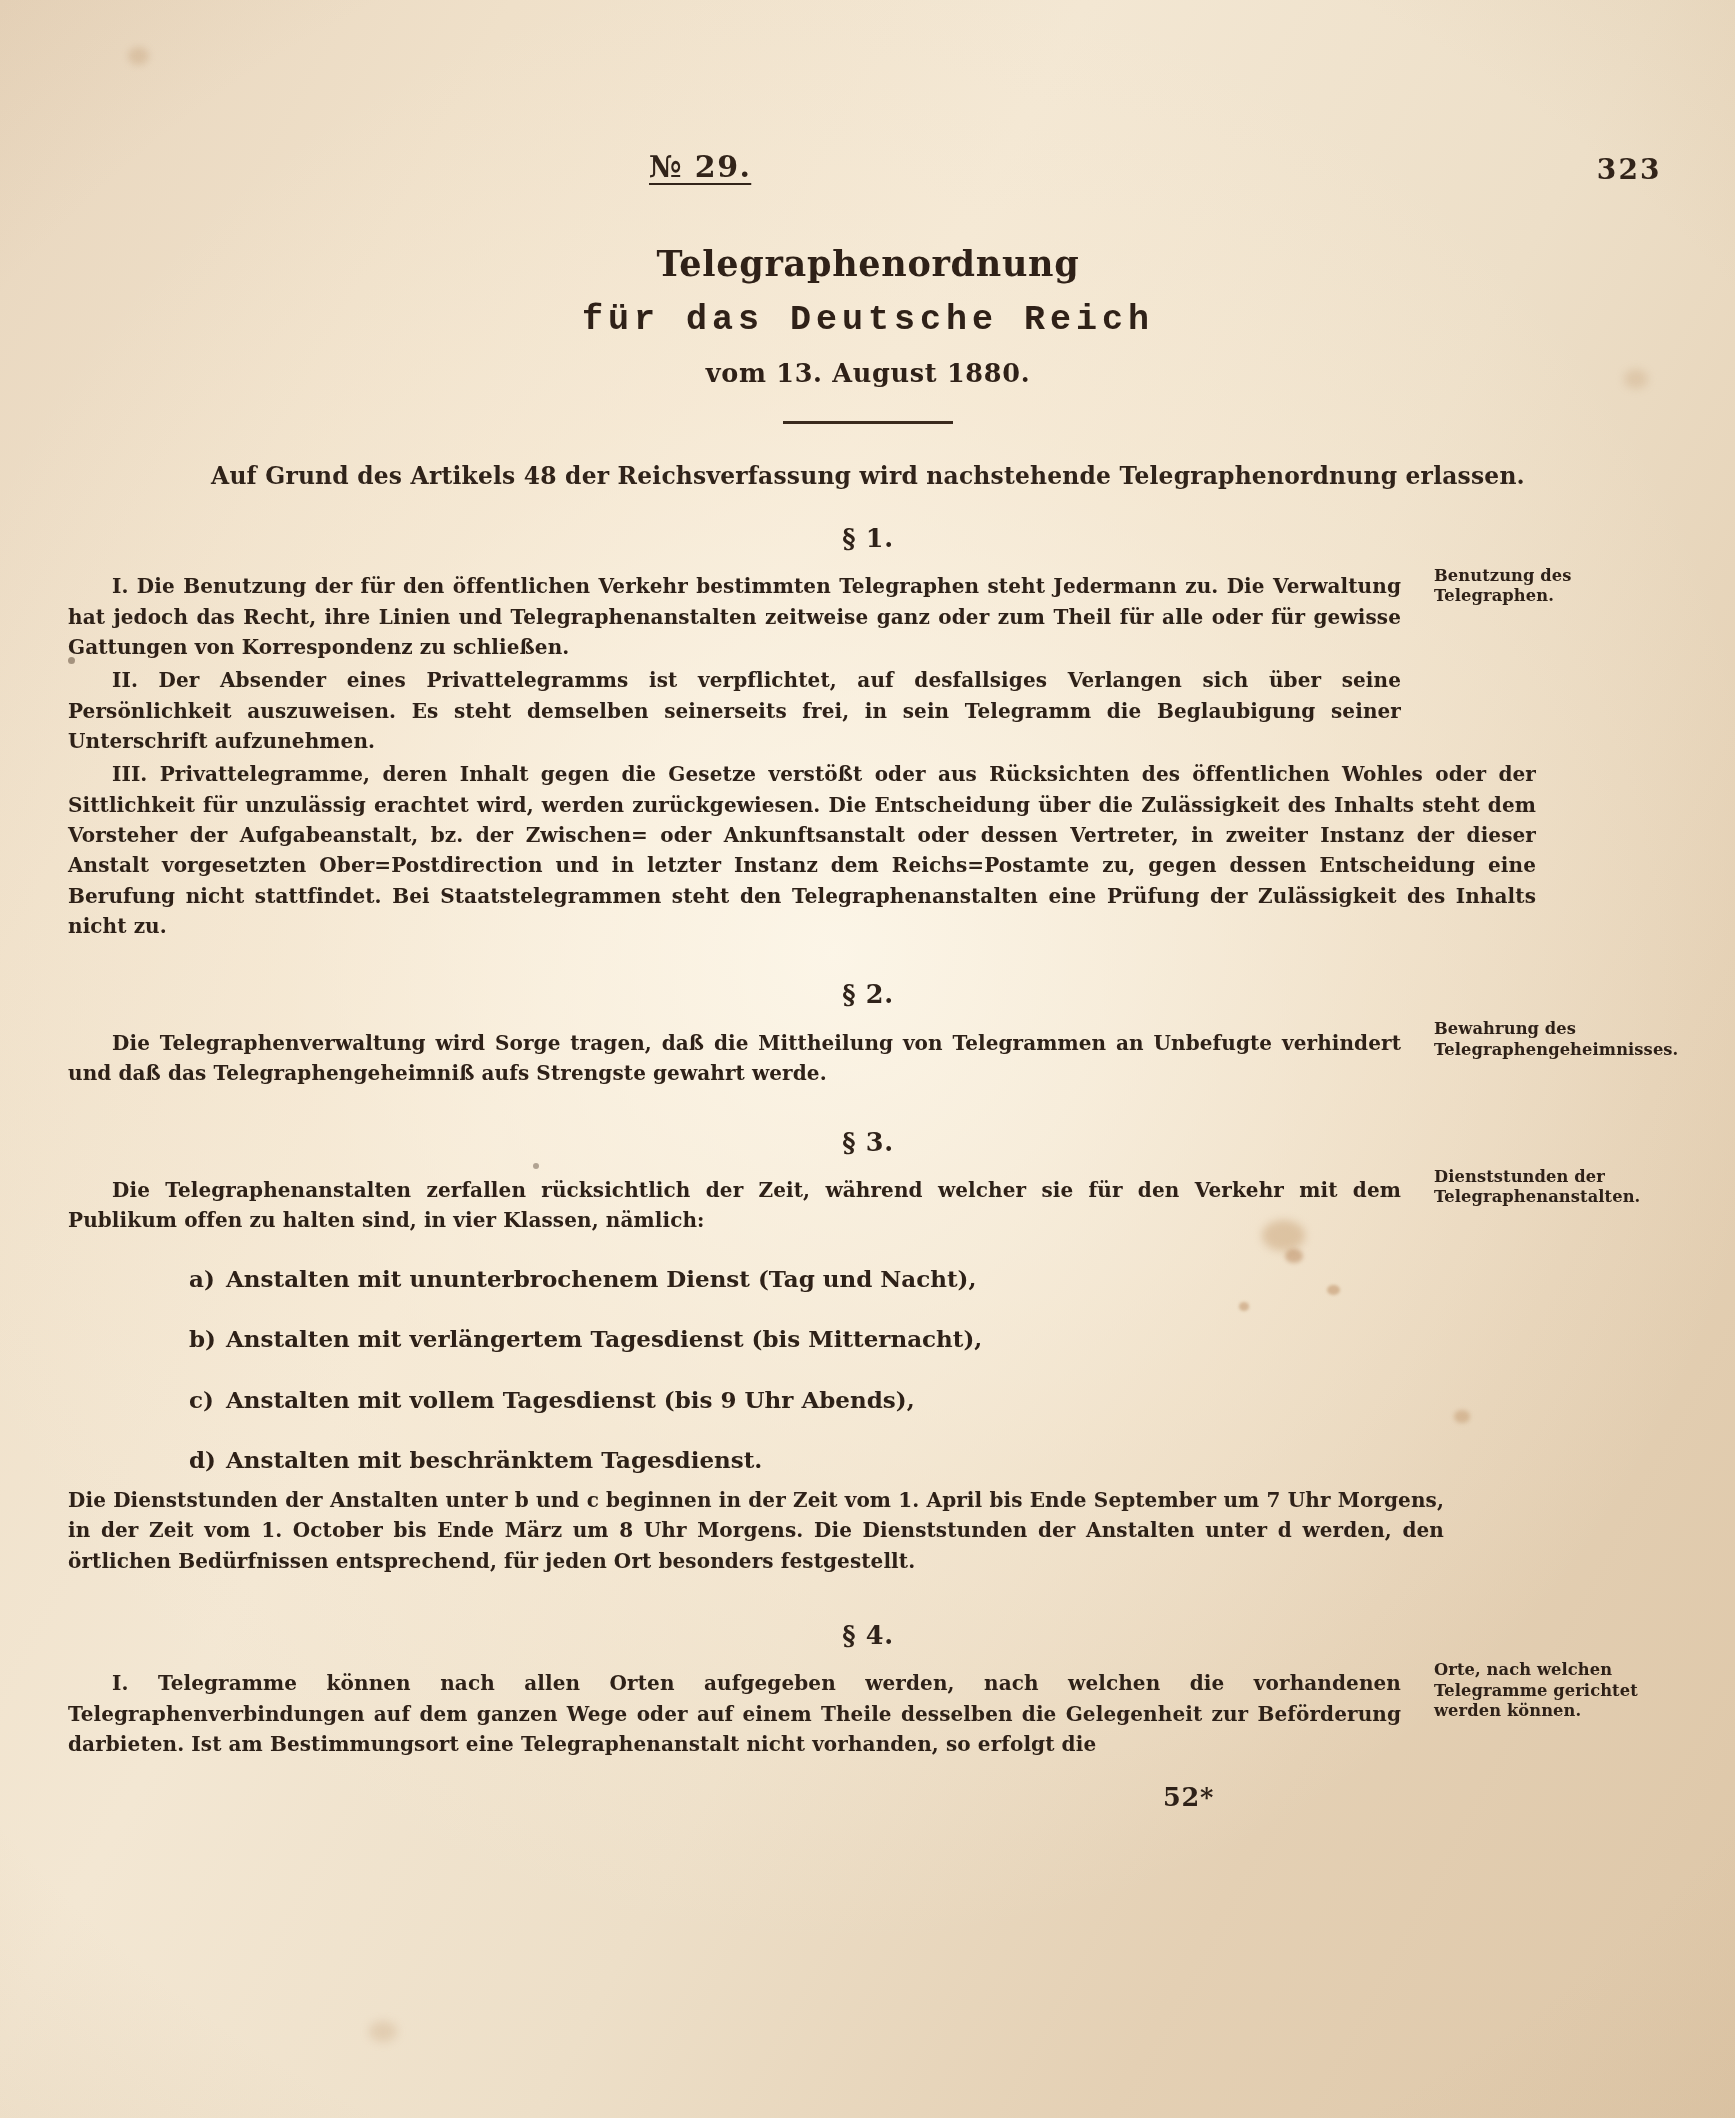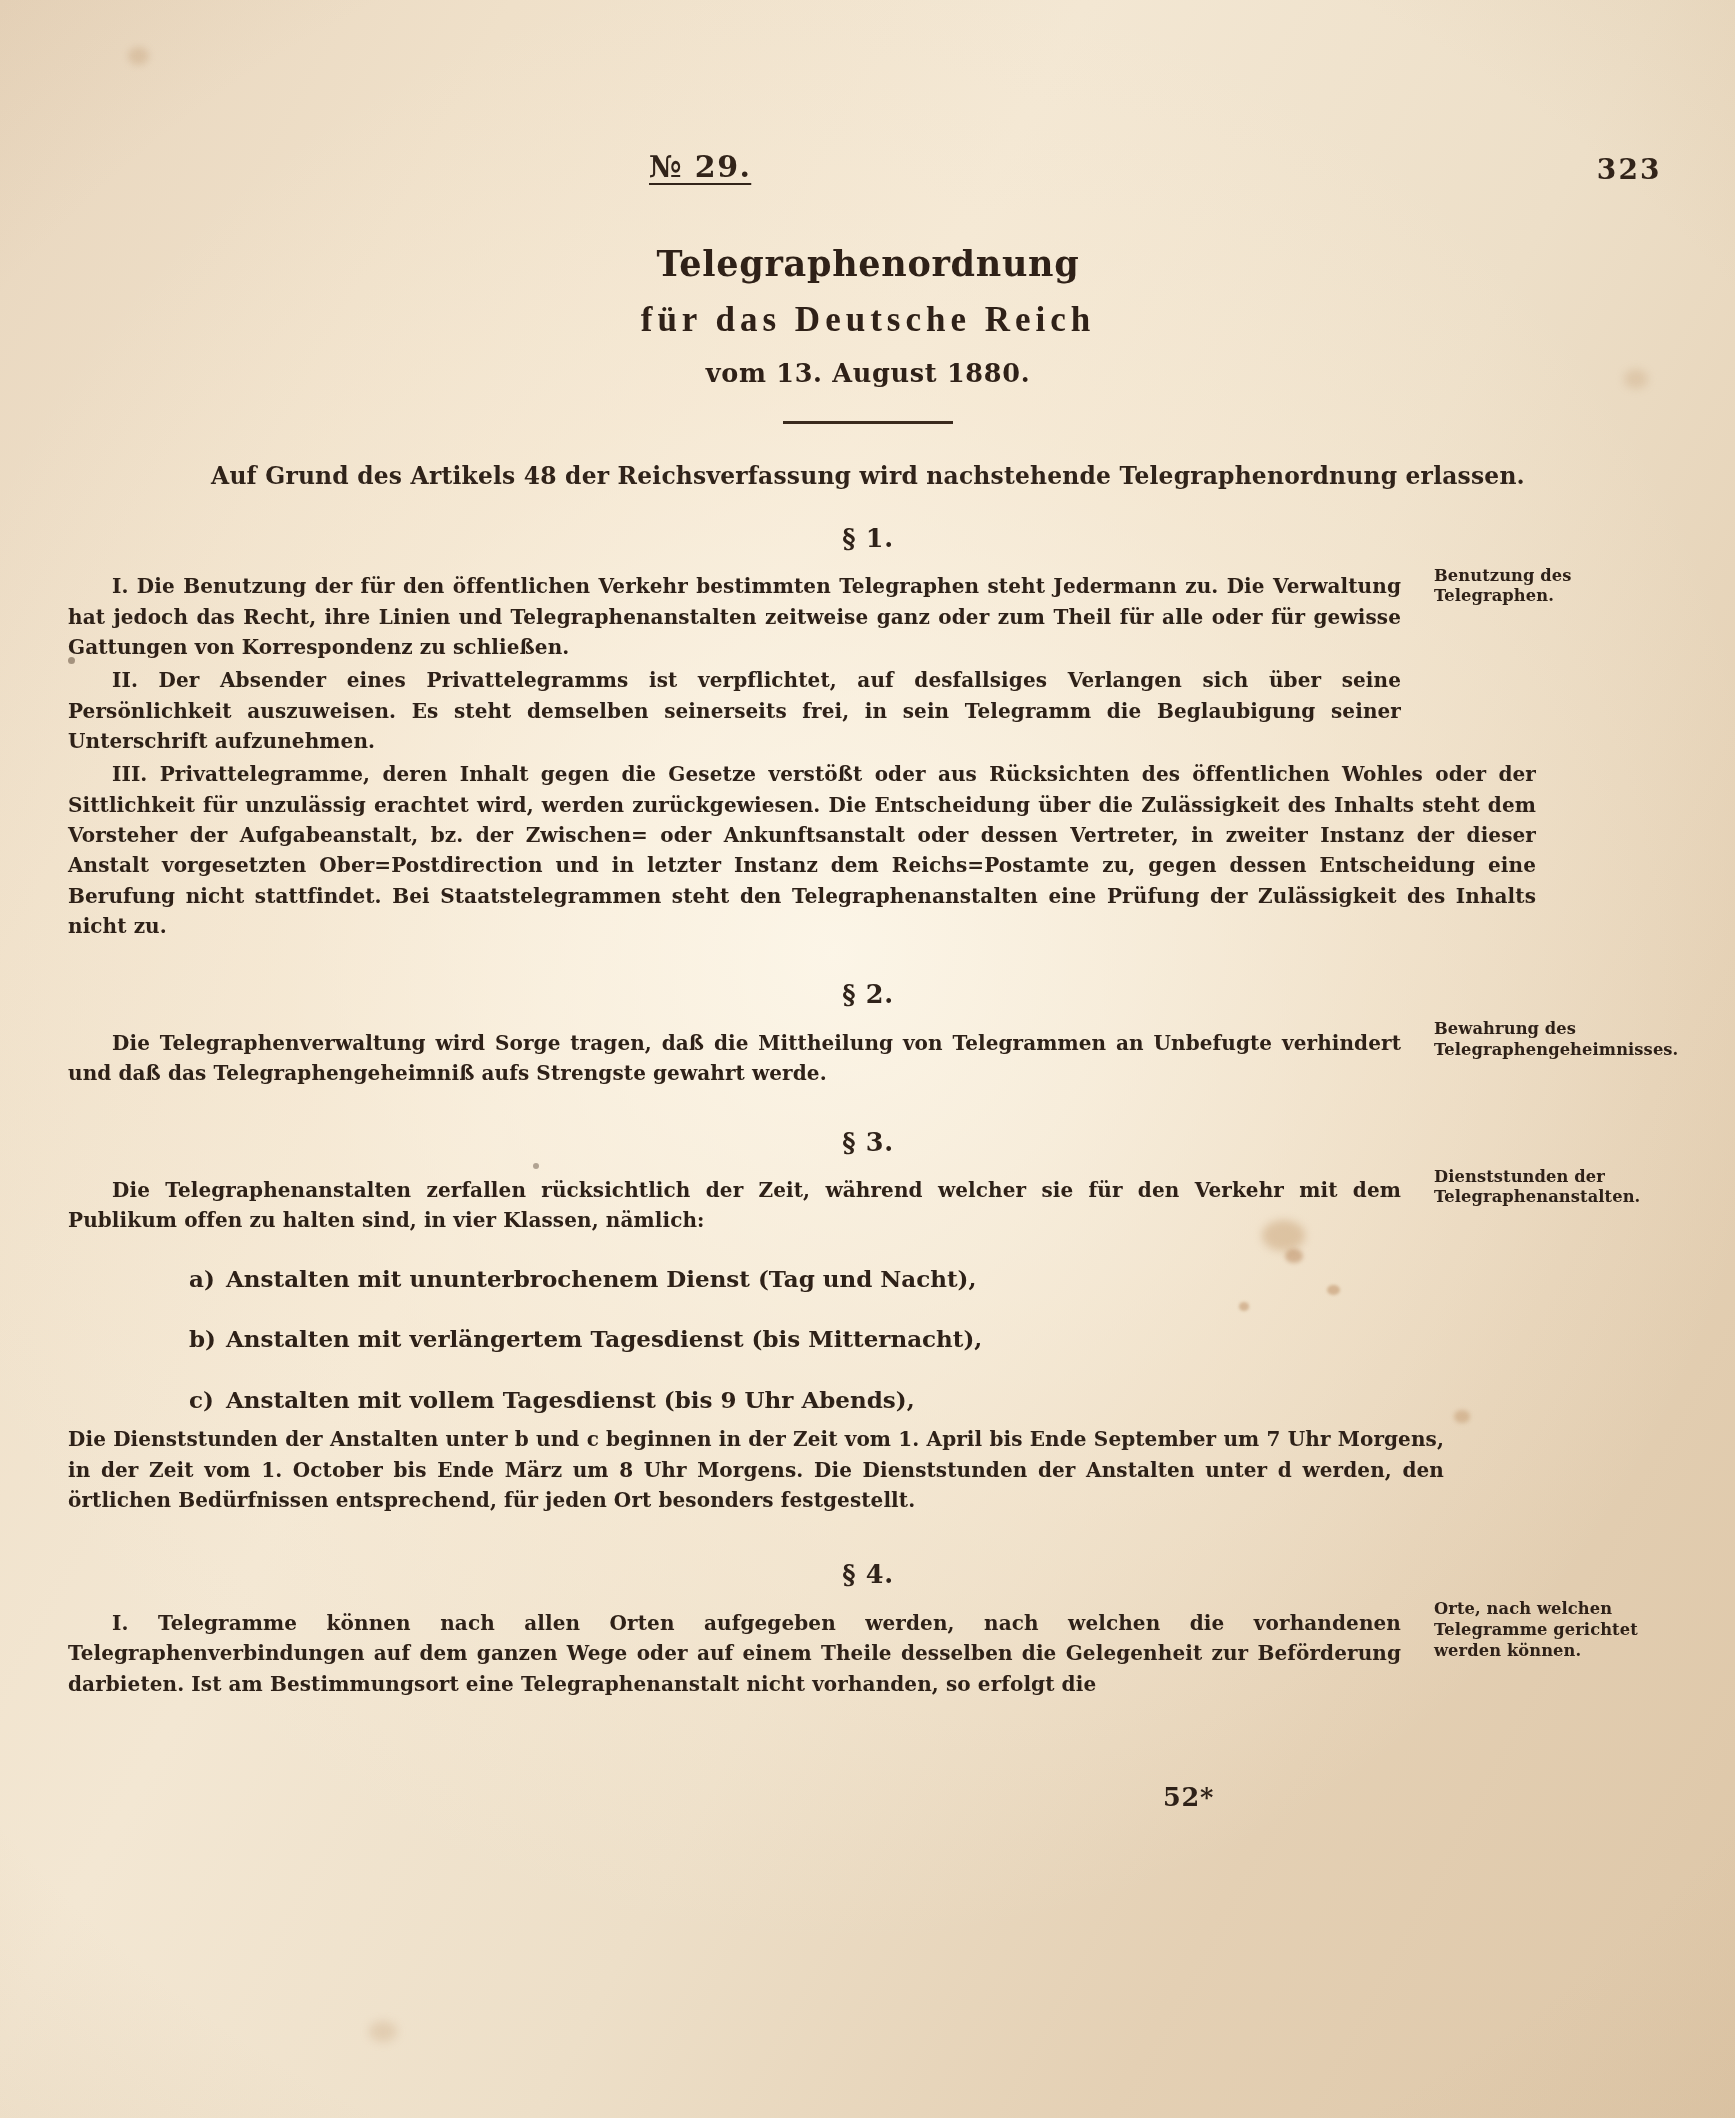--- a/index.html
+++ b/index.html
@@ -78,21 +78,21 @@
     text-align: center;
     color: #2f2118;
   }
   .title-main {
     font-family: "DejaVu Serif", serif;
     font-weight: 700;
     font-size: 35px;
     letter-spacing: 0.7px;
   }
   .title-sub {
-    font-family: Liberation Serif, serif;
+    font-family: Liberation Mono, monospace;
     font-weight: 700;
     font-size: 35px;
     letter-spacing: 5px;
     margin-top: 15.6px;
   }
   .title-date {
     font-family: "DejaVu Serif", serif;
     font-weight: 700;
     font-size: 25.5px;
     letter-spacing: 0.7px;
@@ -249,20 +249,23 @@
       <div class="list">
         <div class="list-item">
           <span class="lbl">a)</span><span>Anstalten mit ununterbrochenem Dienst (Tag und Nacht),</span>
         </div>
         <div class="list-item">
           <span class="lbl">b)</span><span>Anstalten mit verlängertem Tagesdienst (bis Mitternacht),</span>
         </div>
         <div class="list-item">
           <span class="lbl">c)</span><span>Anstalten mit vollem Tagesdienst (bis 9 Uhr Abends),</span>
         </div>
+        <div class="list-item">
+          <span class="lbl">d)</span><span>Anstalten mit beschränktem Tagesdienst.</span>
+        </div>
       </div>
       <div class="para col-main" style="width:1376px;">Die Dienststunden der Anstalten unter b und c beginnen in der Zeit vom 1. April bis Ende September um 7 Uhr Morgens, in der Zeit vom 1. October bis Ende März um 8 Uhr Morgens. Die Dienststunden der Anstalten unter d werden, den örtlichen Bedürfnissen entsprechend, für jeden Ort besonders festgestellt.</div>
     </div>
 
     <div class="para-section" style="margin-top:44px;">
       <div class="sec-head">§ 4.</div>
       <div class="margin-note" style="top:40px;">Orte, nach welchen Telegramme gerichtet werden können.</div>
       <div class="para indent col-main">
         <span class="lead">I.</span>
         <span>Telegramme können nach allen Orten aufgegeben werden, nach welchen die vorhandenen Telegraphenverbindungen auf dem ganzen Wege oder auf einem Theile desselben die Gelegenheit zur Beförderung darbieten. Ist am Bestimmungsort eine Telegraphenanstalt nicht vorhanden, so erfolgt die</span>

